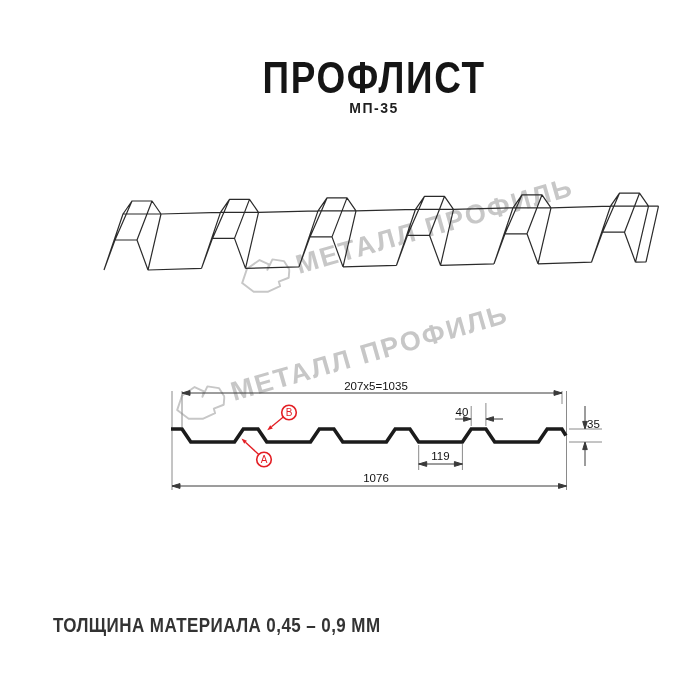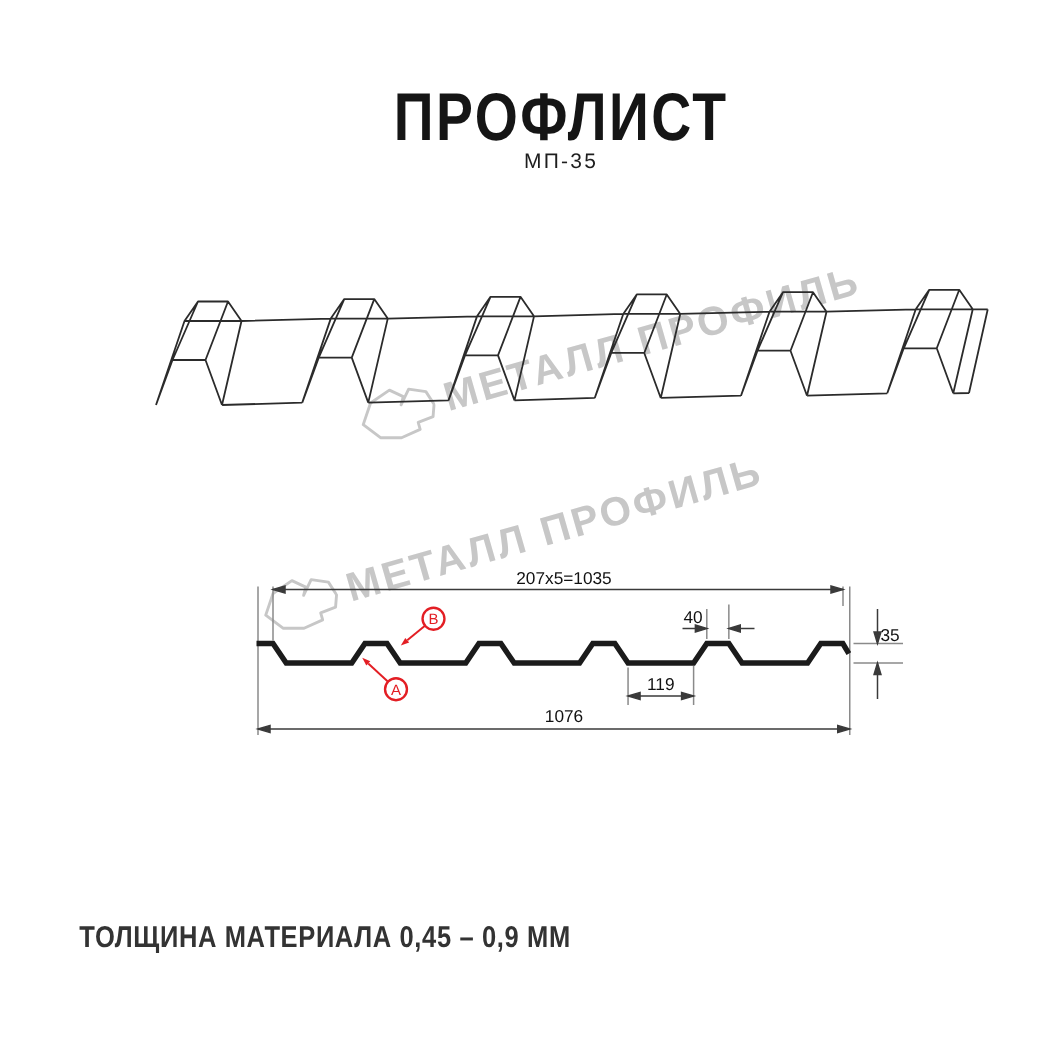--- a/index.html
+++ b/index.html
@@ -11,21 +11,21 @@
   .abs{position:absolute;}
   
   #title-wrap{top:52px;left:0;width:700px;text-align:center;z-index:5;}
   #title{
     display:inline-block;font-size:45px;font-weight:bold;color:#151515;
     letter-spacing:2px;transform:scaleX(.82);transform-origin:center;
     white-space:nowrap;
   }
   #subtitle-wrap{top:99px;left:0;width:700px;text-align:center;z-index:5;}
   #subtitle{
-    display:inline-block;font-size:14px;font-weight:normal;color:#1e1e1e;
+    display:inline-block;font-size:14px;font-weight:bold;color:#1e1e1e;
     letter-spacing:1.5px;white-space:nowrap;
   }
   
   #footer-wrap{top:614px;left:0;width:700px;text-align:left;z-index:5;}
   #footer-text{
     display:inline-block;font-size:20px;font-weight:bold;color:#333333;
     letter-spacing:.5px;transform:scaleX(.85);transform-origin:center;
     white-space:nowrap;
   }
   

